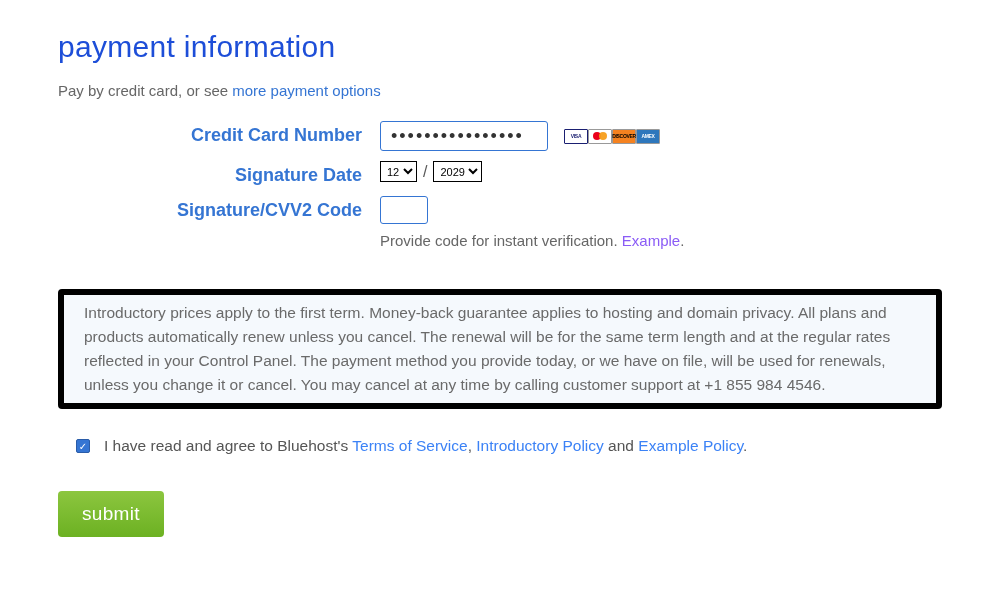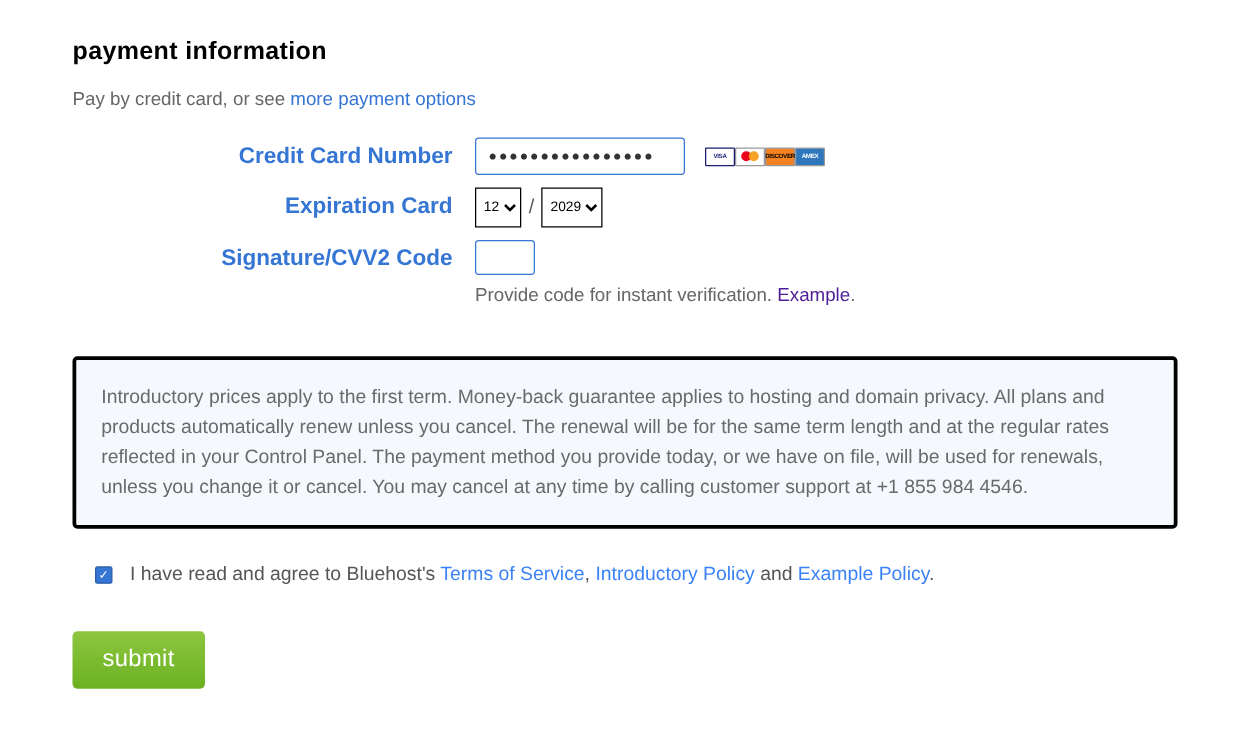--- a/index.html
+++ b/index.html
@@ -10,23 +10,23 @@
     height: 590px;
     font-family: -apple-system, BlinkMacSystemFont, "Segoe UI", "Helvetica Neue", Arial, sans-serif;
     font-weight: 300;
     color: #5a5a5a;
     background: #fff;
   }
   .container {
     padding: 20px 58px 30px 58px;
   }
   h1.page-title {
-    font-size: 20px;
-    font-weight: 700;
-    color: #000000;
+    font-size: 30px;
+    font-weight: 400;
+    color: #1d4ed8;
     margin: 10px 0 18px 0;
     letter-spacing: 0.3px;
   }
   .intro {
     font-size: 15px;
     color: #666;
     margin-bottom: 22px;
   }
   .intro a {
     color: #3575d3;
@@ -89,47 +89,47 @@
     width: 8px; height: 8px;
     border-radius: 50%;
     top: 2.5px;
   }
   .mc::before { background: #eb001b; left: 4px; }
   .mc::after { background: #f79e1b; left: 10px; opacity: 0.95; }
   .disc { background: #f58220; color: #000; }
   .amex { background: #2e77bc; color: #fff; }
   .exp-select {
     font-size: 11px;
-    height: 32px;
+    height: 21px;
     border: 1px solid #000;
     background: #fff;
     padding: 0 0 0 2px;
   }
   .slash { margin: 0 6px; color: #5a5a5a; }
   .cvv-input {
     width: 48px;
     height: 28px;
     border: 1px solid #3575d3;
     border-radius: 3px;
     padding: 0 6px;
     font-size: 15px;
     background: #fff;
   }
   .cvv-help {
     flex-basis: 100%;
     font-size: 15px;
     color: #666;
     margin-top: 8px;
   }
-  .cvv-help a { color: #4c1d95; text-decoration: none; }
+  .cvv-help a { color: #8b5cf6; text-decoration: none; }
   .notice {
     background: #f5f9fd;
-    border: 3px solid #000000;
+    border: 6px solid #000000;
     border-radius: 4px;
-    padding: 18px 20px;
+    padding: 6px 20px;
     font-size: 15.5px;
     line-height: 1.55;
     color: #6a6a6a;
     margin-bottom: 28px;
   }
   .agree-row {
     display: flex;
     align-items: center;
     gap: 14px;
     margin: 0 0 36px 18px;
@@ -184,21 +184,21 @@
         <span class="cards">
           <span class="card-logo visa">VISA</span>
           <span class="card-logo mc"></span>
           <span class="card-logo disc">DISCOVER</span>
           <span class="card-logo amex">AMEX</span>
         </span>
       </div>
     </div>
 
     <div class="form-row">
-      <div class="form-label">Expiration Card</div>
+      <div class="form-label">Signature Date</div>
       <div class="form-control">
         <select class="exp-select">
           <option>12</option>
         </select>
         <span class="slash">/</span>
         <select class="exp-select">
           <option>2029</option>
         </select>
       </div>
     </div>

